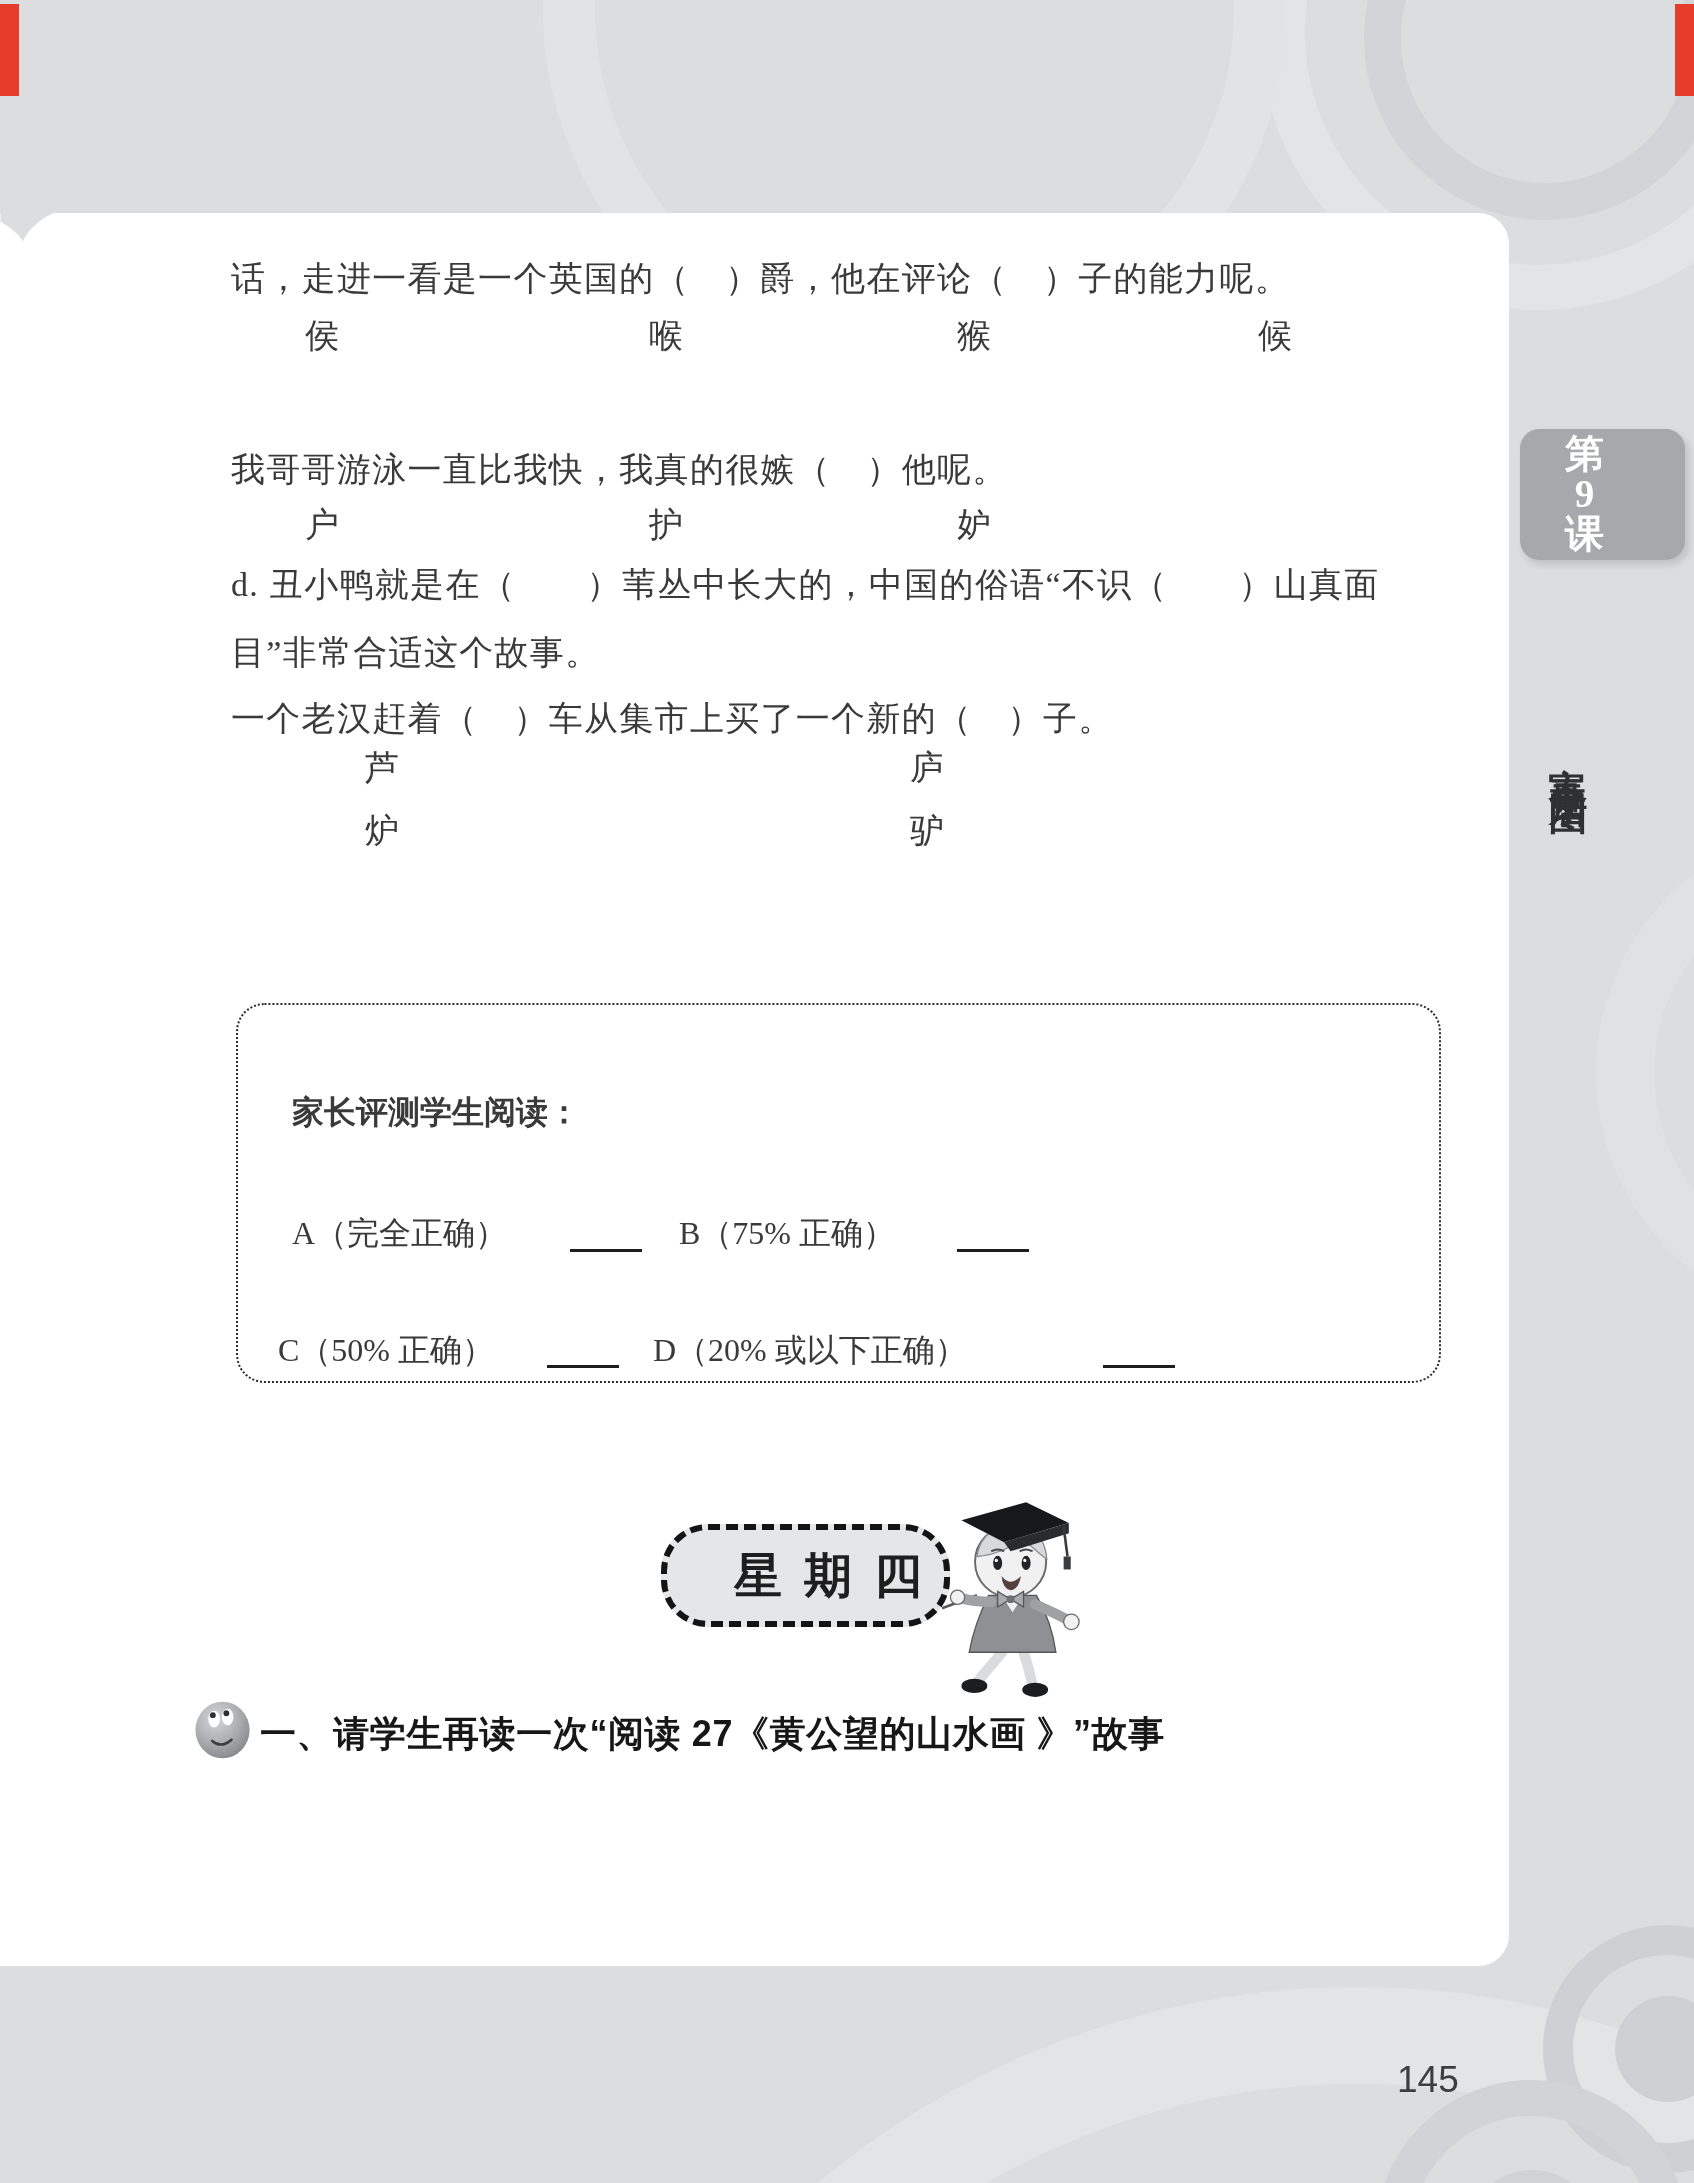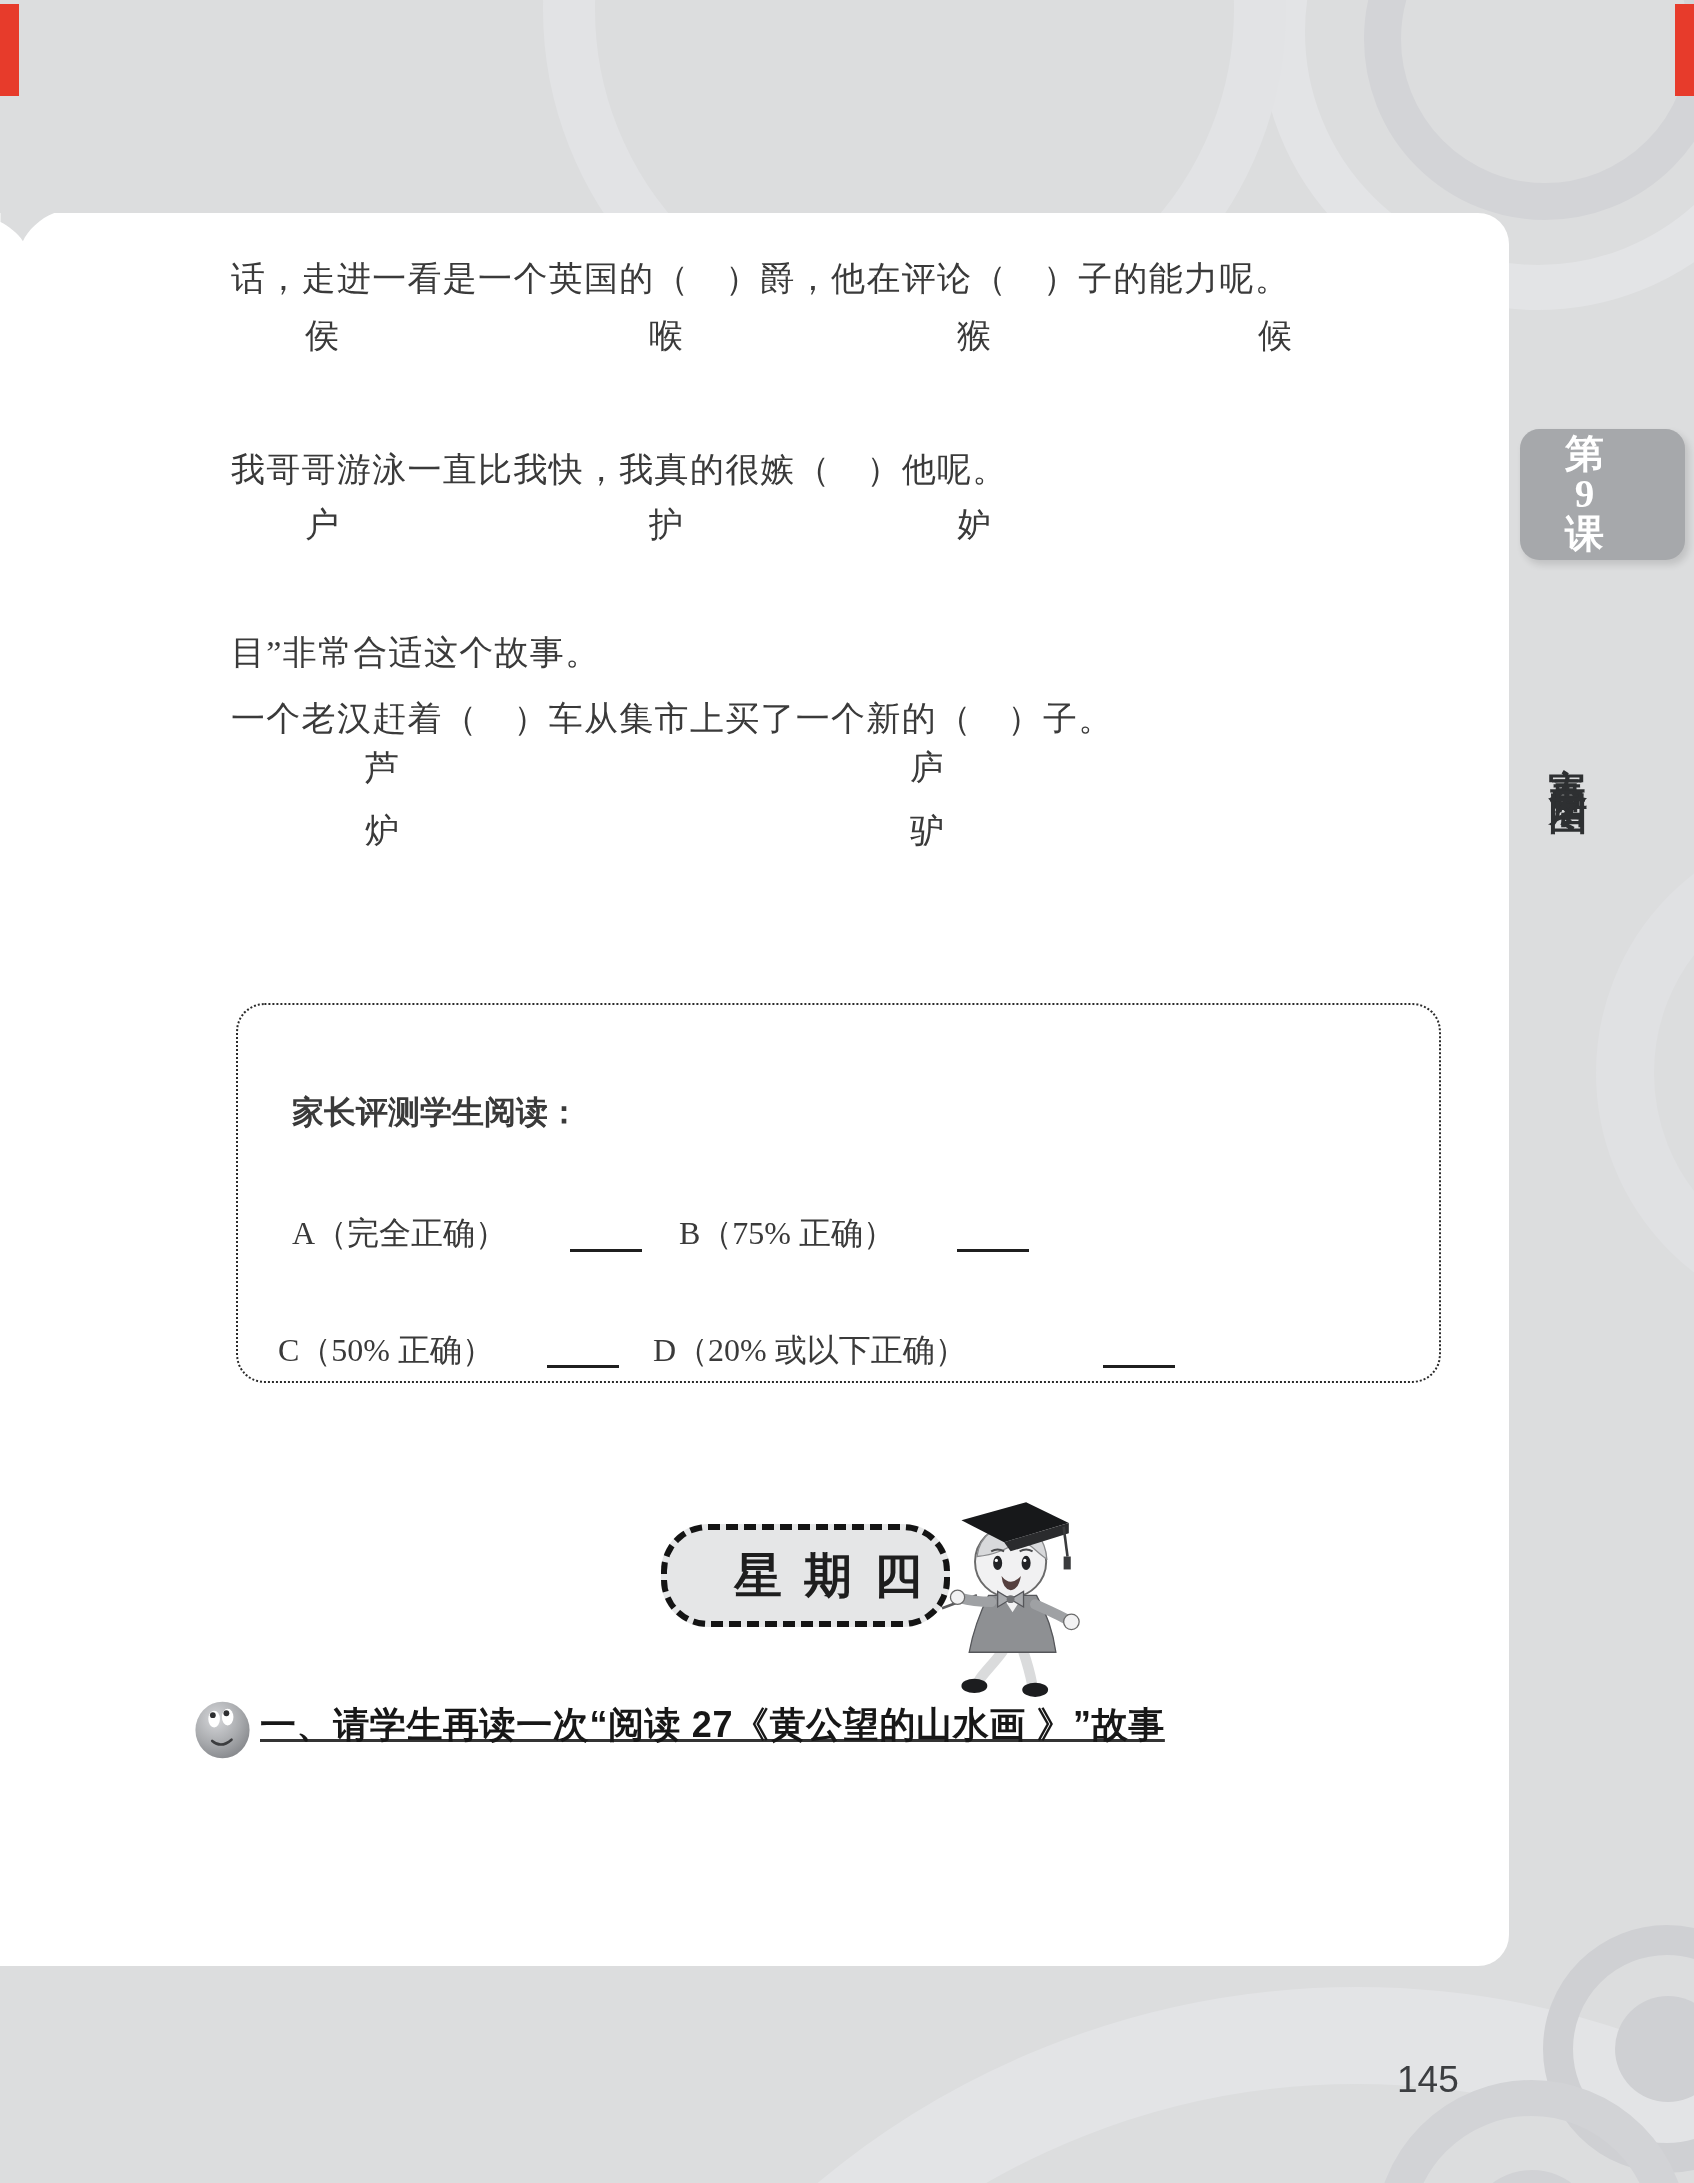--- a/index.html
+++ b/index.html
@@ -42,21 +42,21 @@
     position:absolute; left:19.4px; top:5.2px; width:90px;
     text-align:center; color:#ffffff; font-weight:bold; font-size:39px; line-height:40px;
     font-family:"Liberation Serif","DejaVu Serif",serif;
   }
   .lesson-title-vertical {
     position:absolute; left:1541px; top:736px; height:271px;
     writing-mode:vertical-rl; text-orientation:upright;
     font-size:39px; font-weight:bold; letter-spacing:7.8px; color:#2e3032;
     font-family:"Liberation Serif","DejaVu Serif",serif;
   }
-  .section-row { position:absolute; left:194px; top:1701px; display:flex; align-items:flex-start;text-decoration:underline; }
+  .section-row { position:absolute; left:194px; top:1701px; display:flex; align-items:flex-end; }
   .section-heading {
     margin-left:9px;
     font-family:"Liberation Sans","DejaVu Sans",sans-serif;
     font-weight:bold; font-size:36px; color:#171717; white-space:nowrap; letter-spacing:0.6px;
   }
   .page-number { position:absolute; left:1397px; top:2031px; font-size:37px; color:#3c3e41;
     font-family:"Liberation Sans","DejaVu Sans",sans-serif;margin-top:28px; }
   .kid { position:absolute; left:938px; top:1497px; }
 </style>
 </head>
@@ -96,20 +96,21 @@
   <span class="opt" style="left:305px; top:313px;">侯</span>
   <span class="opt" style="left:649px; top:313px;">喉</span>
   <span class="opt" style="left:957px; top:313px;">猴</span>
   <span class="opt" style="left:1258px; top:313px;">候</span>
 
   <div class="ex-line" style="left:231px; top:447px;">我哥哥游泳一直比我快，我真的很嫉（　）他呢。</div>
   <span class="opt" style="left:305px; top:502px;">户</span>
   <span class="opt" style="left:649px; top:502px;">护</span>
   <span class="opt" style="left:957px; top:502px;">妒</span>
 
+  <div class="ex-line" style="left:231px; top:562px;">d. 丑小鸭就是在（　　）苇丛中长大的，中国的俗语“不识（　　）山真面</div>
   <div class="ex-line" style="left:231px; top:630px;">目”非常合适这个故事。</div>
   <div class="ex-line" style="left:231px; top:696px;">一个老汉赶着（　）车从集市上买了一个新的（　）子。</div>
   <span class="opt" style="left:365px; top:745px;">芦</span>
   <span class="opt" style="left:910px; top:745px;">庐</span>
   <span class="opt" style="left:365px; top:808px;">炉</span>
   <span class="opt" style="left:910px; top:808px;">驴</span>
 
   <div class="dotted-box"></div>
   <div class="box-text" style="left:292px; top:1091px;font-weight:bold;">家长评测学生阅读：</div>
 

